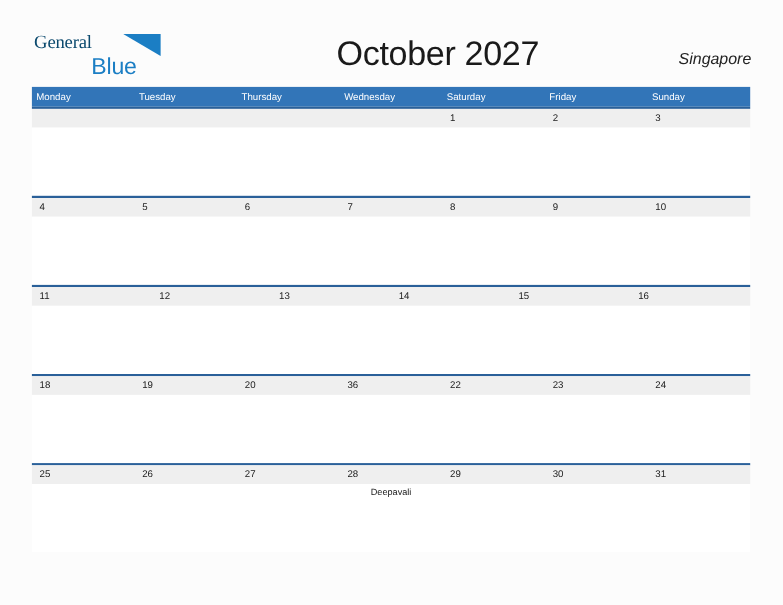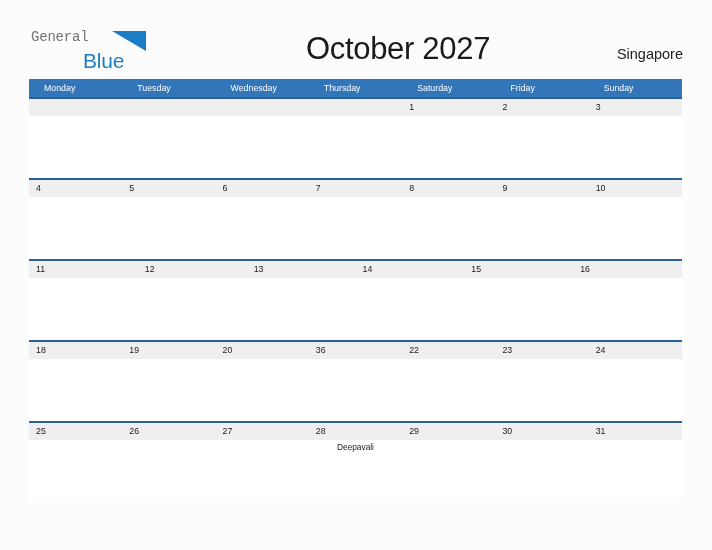--- a/index.html
+++ b/index.html
@@ -38,24 +38,24 @@
     top: 30px;
     width: 120px;
     height: 44px;
     line-height: 1;
     user-select: none;
   }
   .logo-general {
     position: absolute;
     left: 0;
     top: 0;
-    font-size: 14px;
-    color: #737373;
+    font-size: 17px;
+    color: #0c4a6e;
     letter-spacing: -0.2px;
-    font-family: Liberation Mono, monospace;
+    font-family: Liberation Serif, serif;
   }
   .logo-flag {
     position: absolute;
     left: 81px;
     top: 1px;
     width: 36px;
     height: 22px;
   }
   .logo-blue {
     position: absolute;
@@ -82,20 +82,21 @@
   }
 
   .location {
     position: absolute;
     right: 29px;
     top: 46px;
     font-size: 14.5px;
     color: #222222;
     text-align: right;
     font-family: "Liberation Sans", sans-serif;
+    font-style: italic;
   }
 
   
   .calendar {
     position: absolute;
     left: 29px;
     top: 79px;
     width: 653px;
   }
 
@@ -104,21 +105,21 @@
     width: 653px;
     height: 18px;
     background: #3275b8;
   }
   .weekday {
     flex: 1 1 0;
     min-width: 0;
     color: #ffffff;
     font-size: 8.8px;
     line-height: 18px;
-    padding-left: 15px;
+    padding-left: 4px;
     box-sizing: border-box;
     font-family: "Liberation Sans", sans-serif;
     white-space: nowrap;
     overflow: hidden;
   }
 
   .week {
     width: 653px;
     height: 81px;
     border-top: 2px solid #2a6099;
@@ -188,22 +189,22 @@
 
     <div class="location">Singapore</div>
 
   </div>
 
   <div class="calendar">
 
     <div class="weekdays">
       <div class="weekday">Monday</div>
       <div class="weekday">Tuesday</div>
+      <div class="weekday">Thursday</div>
       <div class="weekday">Wednesday</div>
-      <div class="weekday">Thursday</div>
       <div class="weekday">Saturday</div>
       <div class="weekday">Friday</div>
       <div class="weekday">Sunday</div>
     </div>
 
     <div class="week">
       <div class="week-dates">
         <div class="daycell-date"></div>
         <div class="daycell-date"></div>
         <div class="daycell-date"></div>

